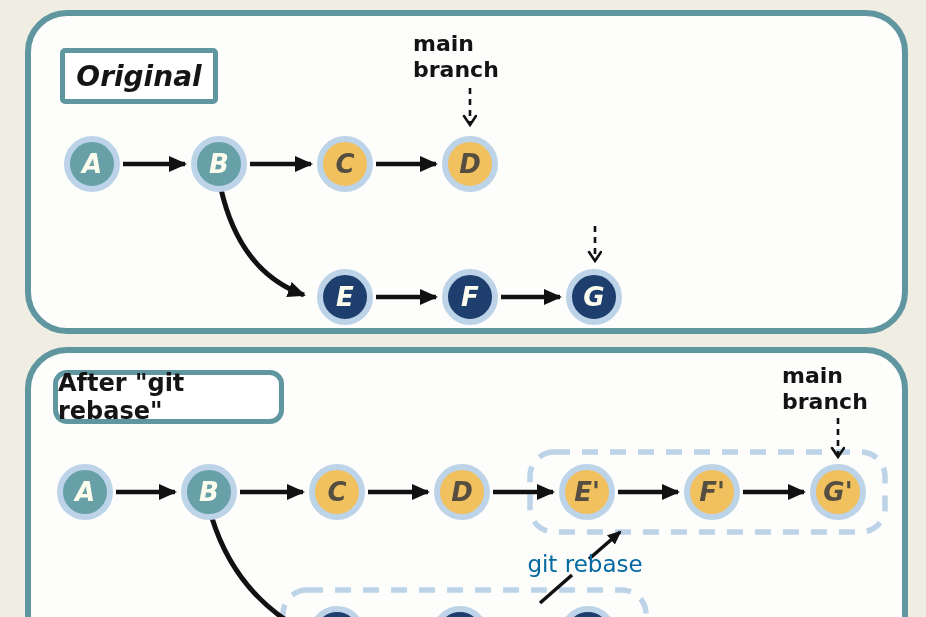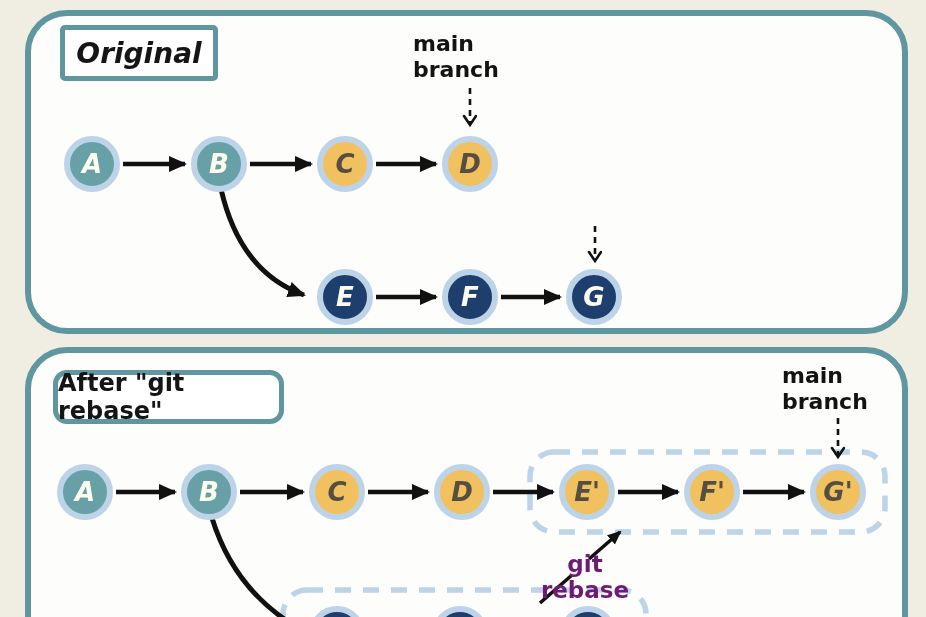--- a/index.html
+++ b/index.html
@@ -13,21 +13,21 @@
     border:6px solid #5f96a0;border-radius:42px;
     box-sizing:border-box;
   }
   #panel-original{left:25px;top:10px;width:883px;height:324px;}
   #panel-rebase{left:25px;top:347px;width:883px;height:330px;}
   .title-box{
     position:absolute;background:#ffffff;border:5px solid #5f96a0;
     box-sizing:border-box;display:flex;align-items:center;justify-content:center;
     color:#151515;font-weight:bold;z-index:3;
   }
-  #title-original{left:60px;top:25px;width:158px;height:56px;border-radius:5px;font-size:28px;font-style:italic;}
+  #title-original{left:60px;top:48px;width:158px;height:56px;border-radius:5px;font-size:28px;font-style:italic;}
   #title-rebase{left:53px;top:370px;width:231px;height:54px;border-radius:14px;font-size:24px;}
   svg.overlay{position:absolute;left:0;top:0;z-index:2;}
   .node{
     position:absolute;width:44px;height:44px;border-radius:50%;
     border:6px solid #bcd3e8;box-sizing:content-box;
     display:flex;align-items:center;justify-content:center;z-index:3;
   }
   .node.teal{background:#68a0a8;}
   .node.yellow{background:#f1c15f;}
   .node.navy{background:#1e3e6d;}
@@ -36,21 +36,21 @@
   .node-label.dark{color:#554e41;}
   .branch-label{
     position:absolute;text-align:left;color:#131313;
     font-size:22px;font-weight:bold;line-height:26px;z-index:3;
   }
   #label-main-top{left:413px;top:31px;width:112px;}
   #label-feature{left:533px;top:167px;width:124px;}
   #label-main-bottom{left:782px;top:363px;width:112px;}
   #label-git-rebase{
     position:absolute;left:524px;top:551px;width:122px;text-align:center;
-    color:#701a75;font-size:23px;font-weight:bold;z-index:3;
+    color:#0369a1;font-size:23px;font-weight:normal;z-index:3;
   }
 </style>
 </head>
 <body>
 
 <div id="stage">
 
   <div class="panel" id="panel-original"></div>
   <div class="panel" id="panel-rebase"></div>
 

